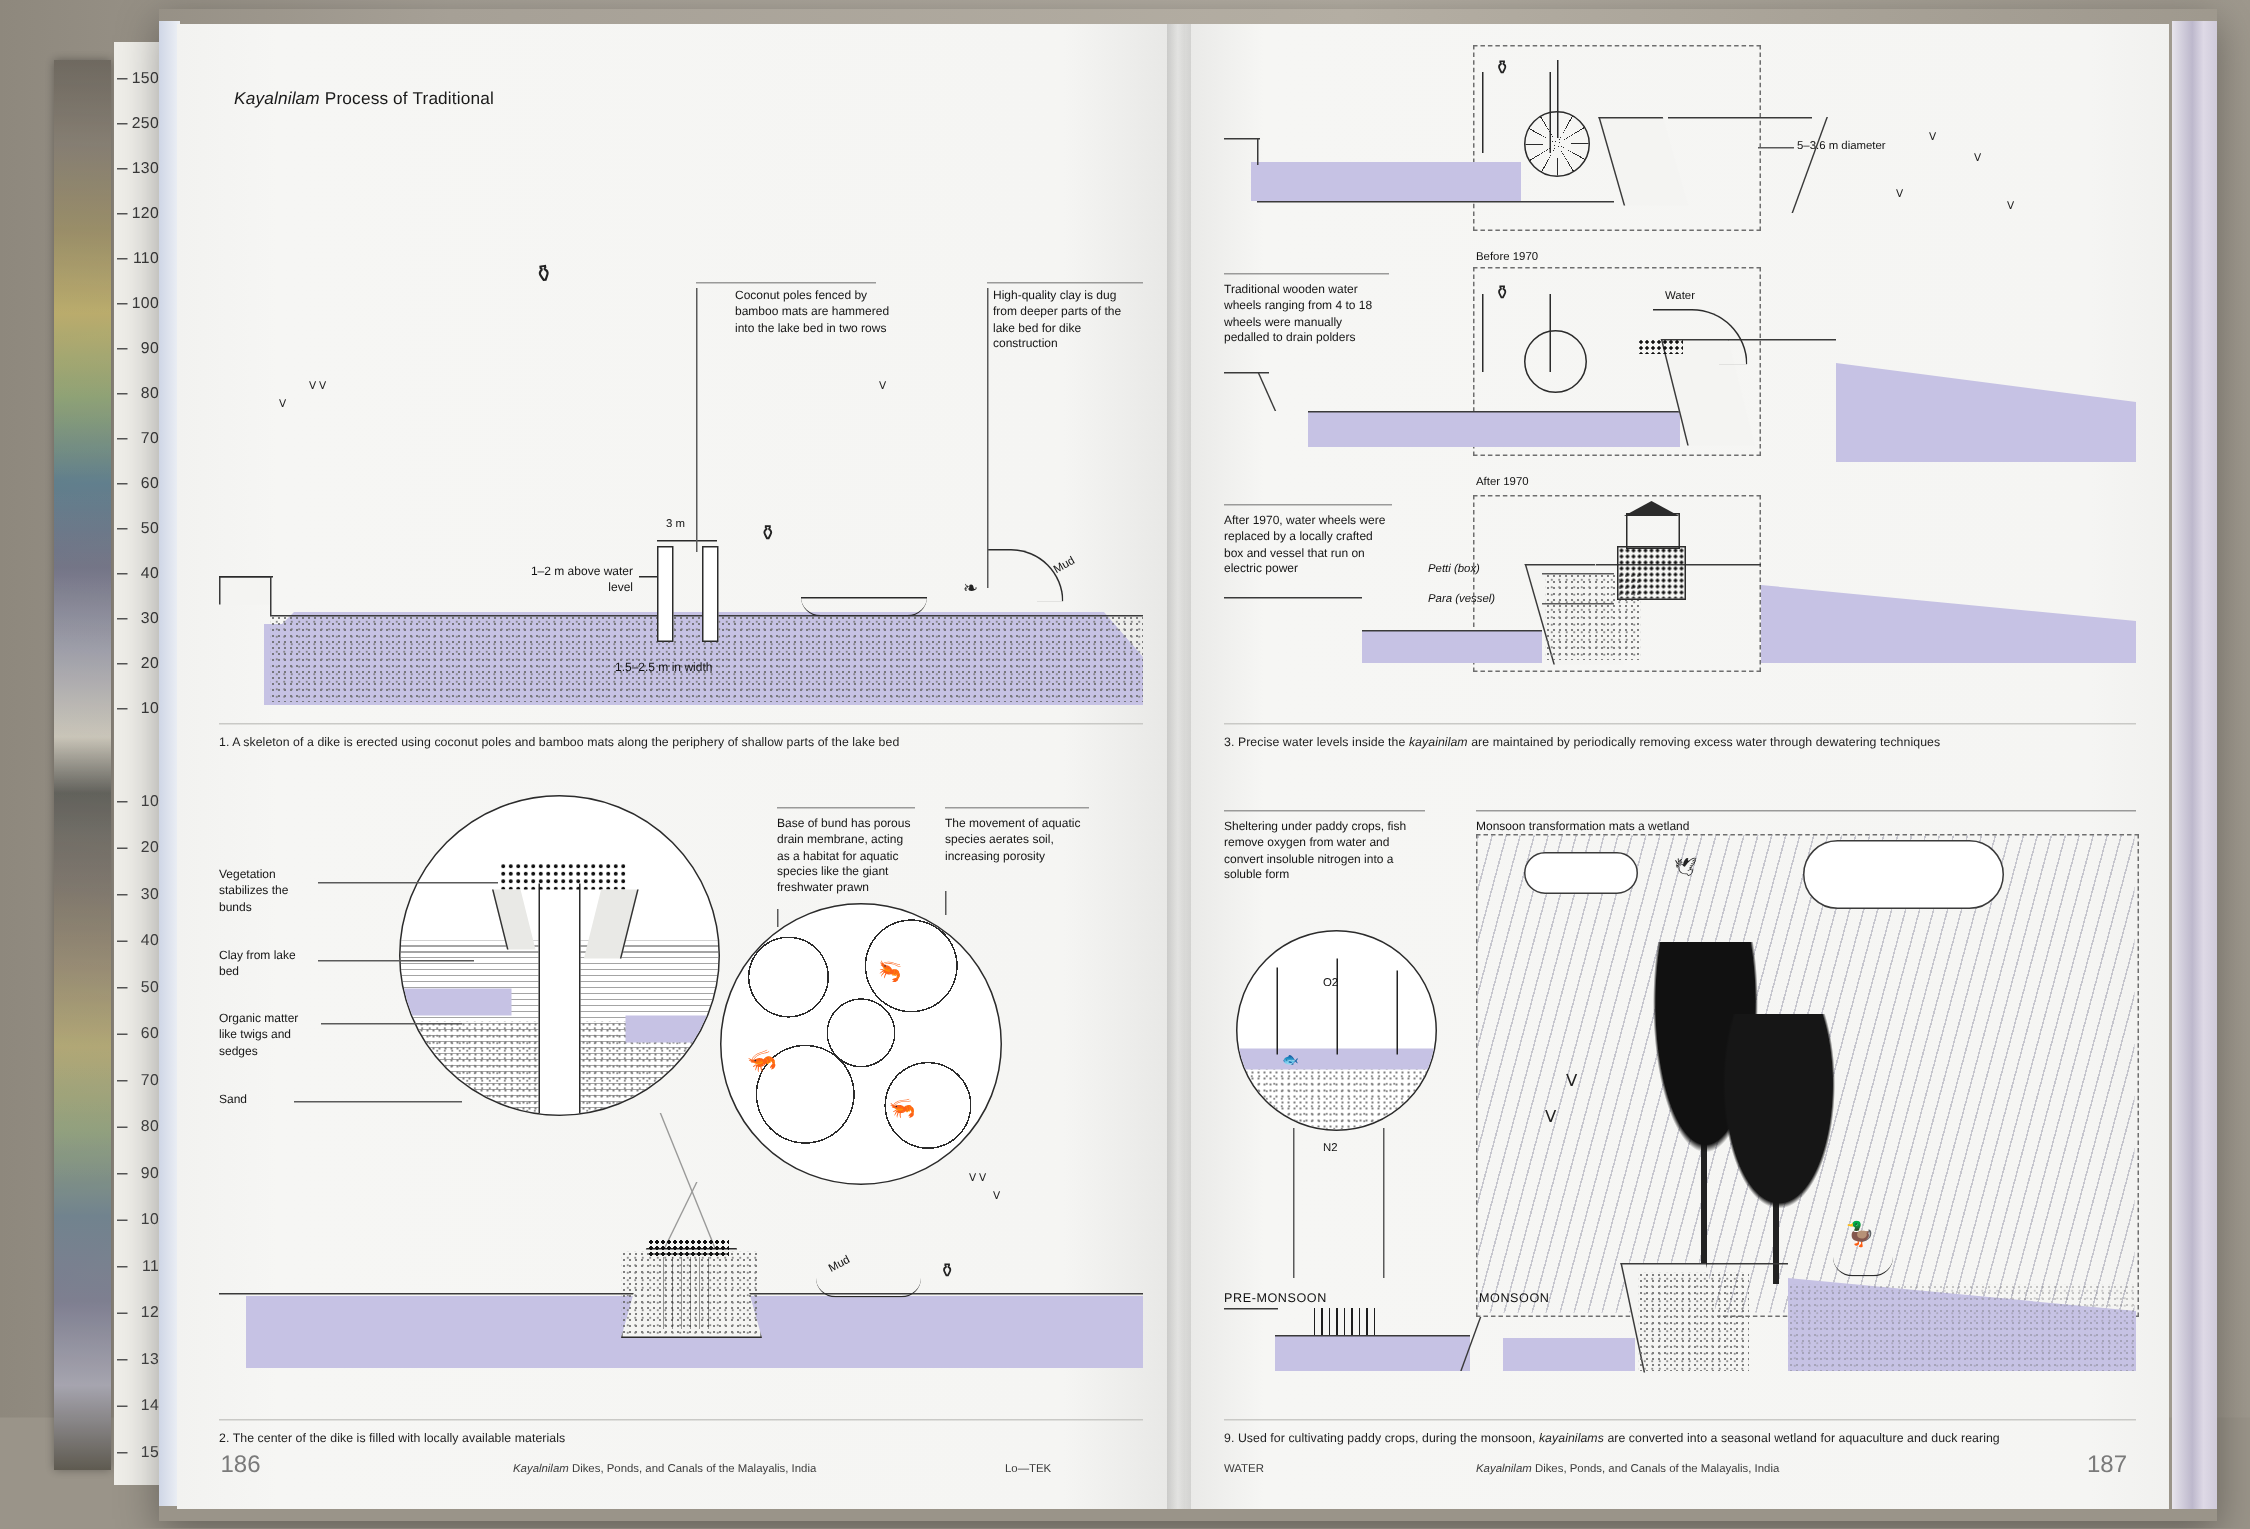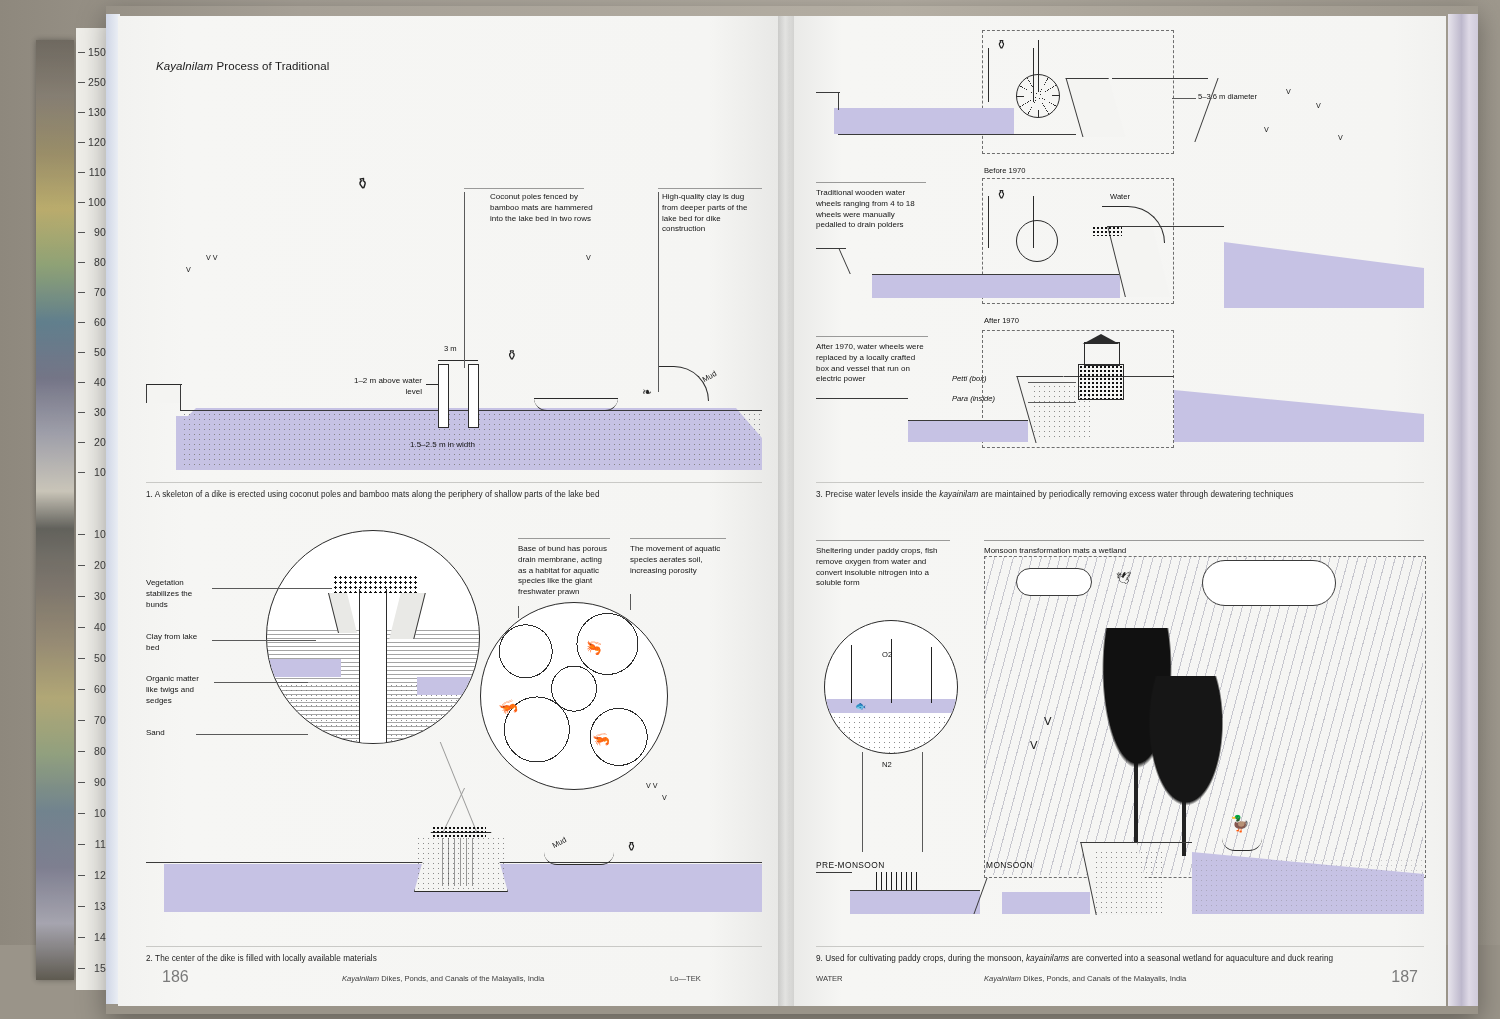--- a/index.html
+++ b/index.html
@@ -267,21 +267,21 @@
         <div style="position:absolute;left:398px;top:338px;width:70px;height:12px;border-bottom:1px solid #2b2b2b;border-radius:0 0 26px 26px;"></div>
         <div class="label-s" style="left:406px;top:324px;transform:rotate(-28deg);">Mud</div>
         <div class="bird" style="left:480px;top:326px;font-size:13px;">⚱</div>
         <div class="bird" style="left:500px;top:268px;">ᐯ ᐯ</div>
         <div class="bird" style="left:516px;top:280px;">ᐯ</div>
       </div>
 
       <div class="rule" style="left:28px;top:930px;width:616px;"></div>
       <div class="caption" style="position:absolute;left:28px;top:938px;width:616px;">2. The center of the dike is filled with locally available materials</div>
 
-      <div class="folio" style="position:absolute;left:44px;top:952px;">186</div>
+      <div class="folio" style="position:absolute;left:29px;top:952px;">186</div>
       <div class="footer" style="position:absolute;left:224px;top:958px;">
         <i>Kayalnilam</i><span> Dikes, Ponds, and Canals of the Malayalis, India</span>
       </div>
       <div class="footer" style="position:absolute;left:552px;top:958px;">Lo—TEK</div>
     </div>
 
     <div class="page right">
 
       <div class="panel" style="left:26px;top:14px;width:608px;height:448px;">
 
@@ -338,21 +338,21 @@
         <div class="solidline" style="left:248px;top:346px;width:110px;background:#3a3a3a;"></div>
         <div class="water" style="left:358px;top:360px;width:250px;height:52px;clip-path:polygon(0 0,250px 24px,250px 52px,0 52px);"></div>
 
         <div style="position:absolute;left:268px;top:312px;width:34px;height:22px;border:1px solid #2b2b2b;"></div>
         <div style="position:absolute;left:262px;top:304px;width:46px;height:10px;background:#2b2b2b;clip-path:polygon(10% 100%,50% 0,90% 100%);"></div>
         <div style="position:absolute;left:262px;top:334px;width:44px;height:34px;background:radial-gradient(#111 1px,transparent 1.2px) 0 0/4px 4px;border:1px solid #2b2b2b;"></div>
 
         <div class="leader" style="left:212px;top:352px;width:48px;"></div>
         <div class="label-s label-i" style="left:136px;top:344px;font-style:italic;">Petti (box)</div>
         <div class="leader" style="left:212px;top:372px;width:48px;"></div>
-        <div class="label-s label-i" style="left:136px;top:364px;font-style:italic;">Para (inside)</div>
+        <div class="label-s label-i" style="left:136px;top:364px;font-style:italic;">Para (vessel)</div>
 
         <div class="bird" style="left:470px;top:58px;">ᐯ</div>
         <div class="bird" style="left:500px;top:72px;">ᐯ</div>
         <div class="bird" style="left:448px;top:96px;">ᐯ</div>
         <div class="bird" style="left:522px;top:104px;">ᐯ</div>
       </div>
 
       <div class="rule" style="left:26px;top:466px;width:608px;"></div>
       <div class="caption" style="position:absolute;left:26px;top:474px;width:608px;">
         <span>3. Precise water levels inside the </span><i>kayainilam</i><span> are maintained by periodically removing excess water through dewatering techniques</span>

